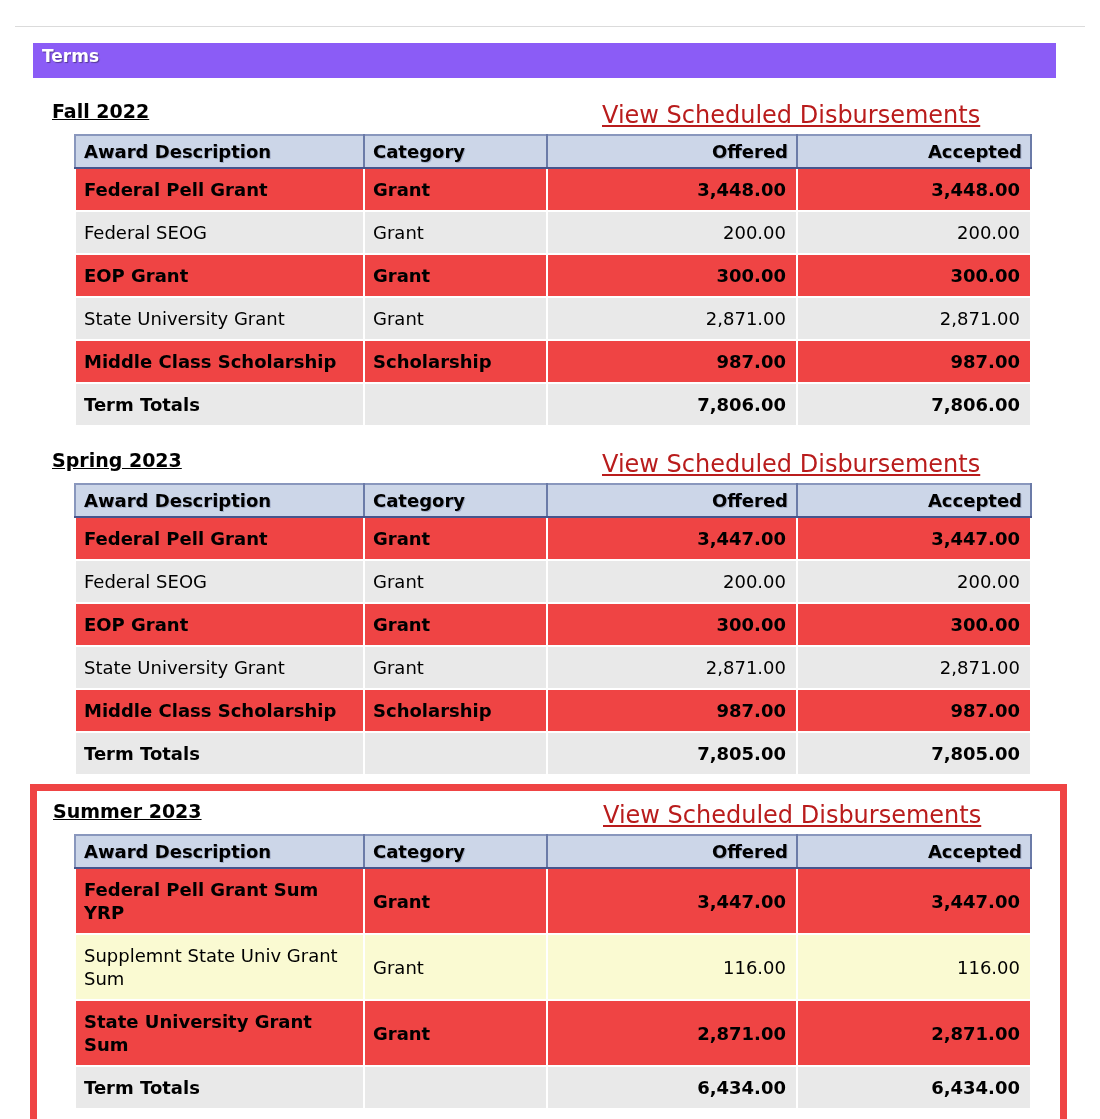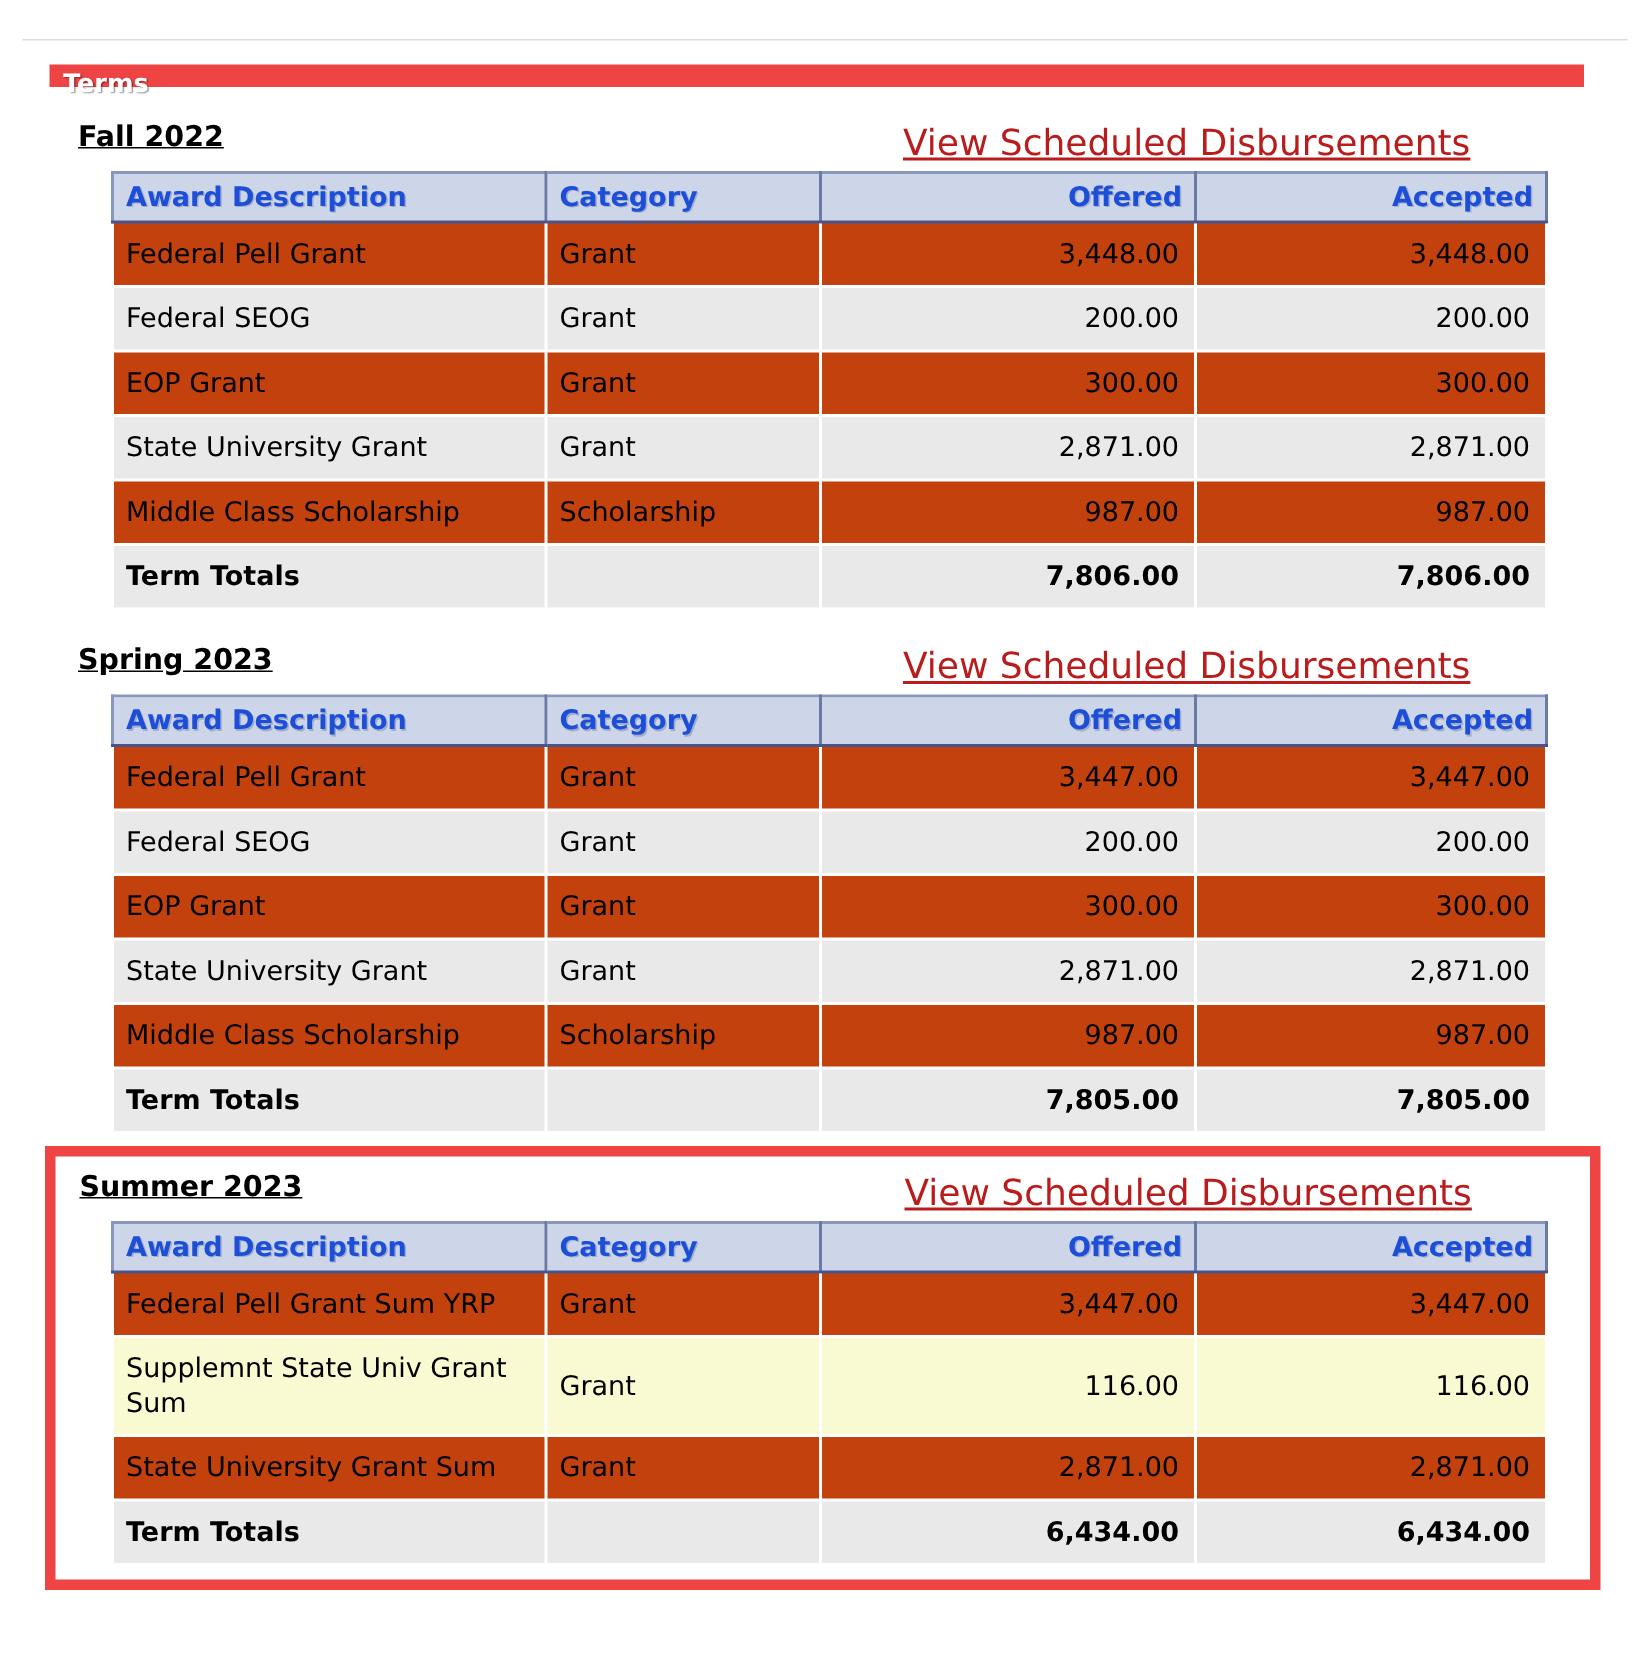--- a/index.html
+++ b/index.html
@@ -12,24 +12,24 @@
     color: #000000;
   }
   .top-rule {
     margin: 26px 15px 0 15px;
     border-top: 1px solid #dbdbdb;
     height: 0;
   }
   .terms-bar {
     margin: 16px 0 0 33px;
     width: 1023px;
-    height: 15px;
+    height: 35px;
     line-height: 27px;
     box-sizing: border-box;
-    background: #ef4444;
+    background: #8b5cf6;
     color: #ffffff;
     font-size: 17px;
     font-weight: bold;
     padding-left: 9px;
     text-shadow: 1px 1px 1px rgba(0,0,0,0.4);
   }
   .section-head {
     position: relative;
     height: 24px;
     margin-top: 22px;
@@ -60,21 +60,21 @@
     margin-left: 74px;
     width: 956px;
     font-size: 18px;
   }
   col.c-award   { width: 289px; }
   col.c-cat     { width: 183px; }
   col.c-off     { width: 250px; }
   col.c-acc     { width: 234px; }
   table.awards th {
     background: #ccd6e8;
-    color: #1d4ed8;
+    color: #000000;
     font-weight: bold;
     text-align: left;
     font-size: 18px;
     padding: 5px 8px;
     border-top: 2px solid #8997bd;
     border-left: 2px solid #8997bd;
     border-right: 2px solid #6b7ba8;
     border-bottom: 2px solid #47558c;
     text-shadow: 1px 1px 0 rgba(110,125,165,0.45);
     white-space: nowrap;
@@ -85,21 +85,21 @@
     border: 2px solid #ffffff;
     padding: 9px 8px;
     vertical-align: middle;
     line-height: 23px;
   }
   table.awards td.num {
     text-align: right;
     padding-right: 10px;
     white-space: nowrap;
   }
-  tr.r-odd  td { background: #c2410c; }
+  tr.r-odd  td { background: #ef4444; font-weight: bold; }
   tr.r-even td { background: #e9e9e9; }
   tr.r-hl   td { background: #fafad2; }
   tr.r-total td { background: #e9e9e9; font-weight: bold; }
   .highlight-box {
     box-sizing: border-box;
     margin: 8px 0 0 30px;
     width: 1037px;
     border: 7px solid #ef4444;
     padding-bottom: 9px;
   }

